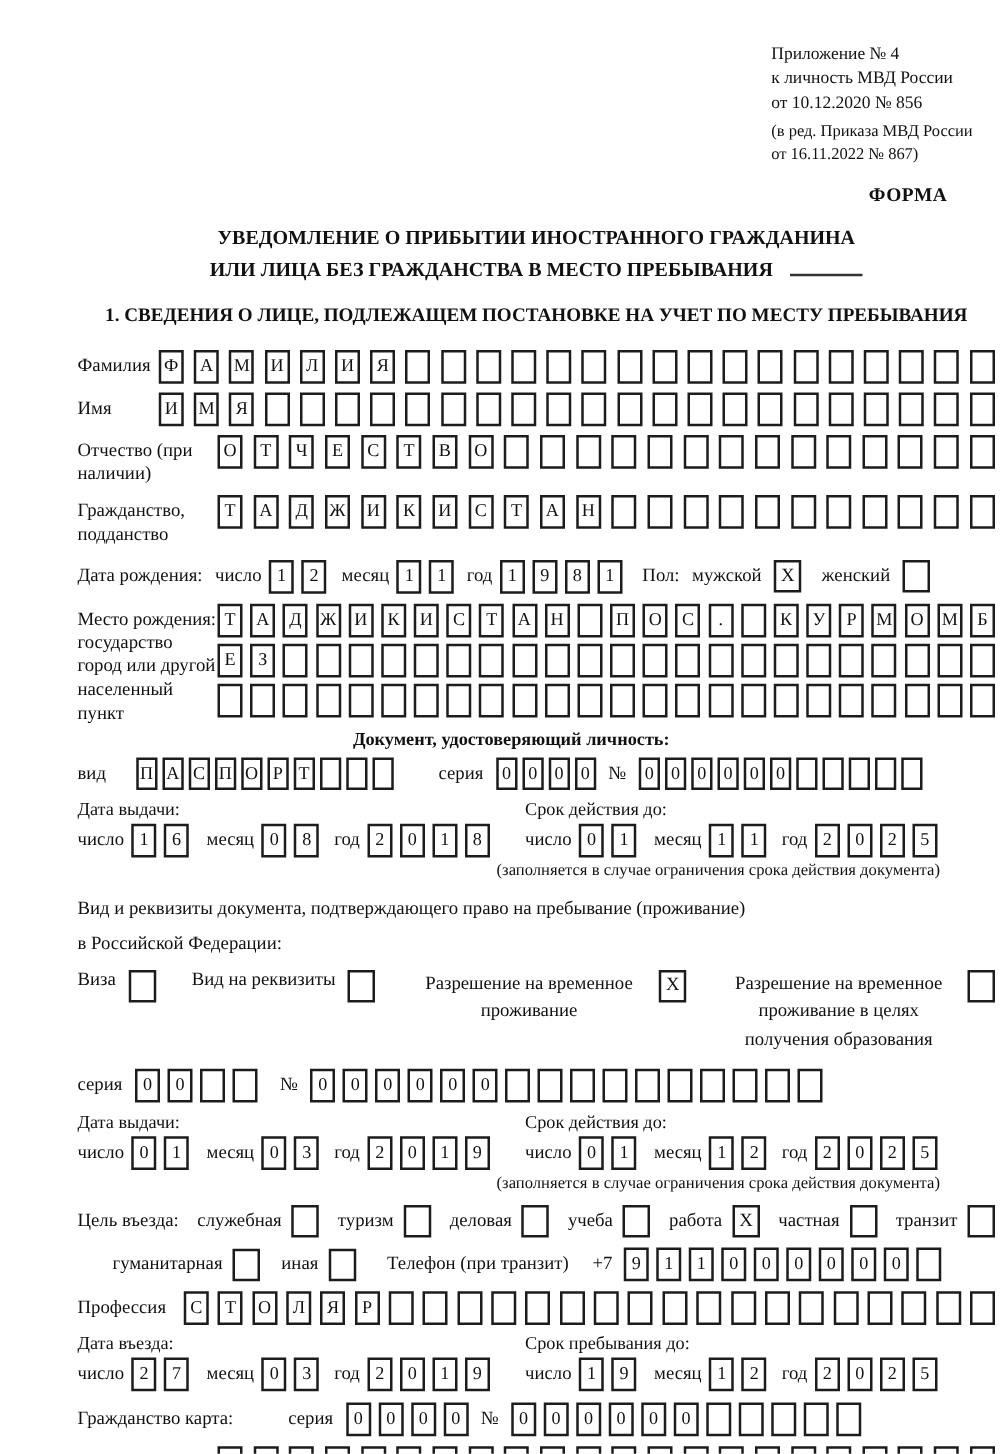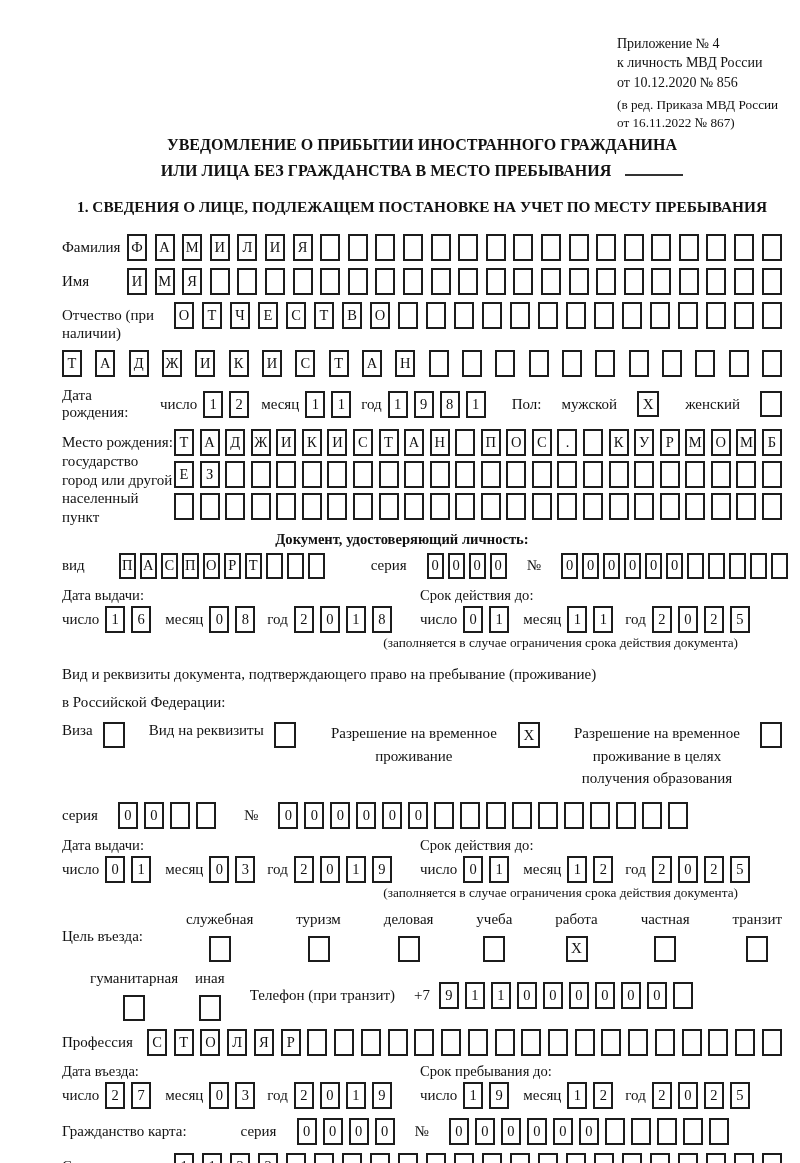--- a/index.html
+++ b/index.html
@@ -1,17 +1,17 @@
 <!DOCTYPE html>
 <html><head>
 <meta charset="utf-8">
 <style>
   html,body{margin:0;padding:0;background:#fff;}
   body{font-family:"Liberation Serif","DejaVu Serif",serif;color:#111;}
-  .page{width:800px;height:1163px;box-sizing:border-box;padding:34px 18px 0 62px;position:relative;font-size:15px;}
+  .page{width:800px;height:1163px;box-sizing:border-box;padding:34px 4px 0 62px;position:relative;font-size:15px;}
 
   
   .appendix{margin-left:555px;width:175px;font-size:14px;line-height:1.38;}
   .appendix .small{font-size:13.2px;margin-top:4px;display:block;line-height:1.38;}
   .forma{font-weight:bold;text-align:right;margin:16px 38px 12px 0;font-size:15.5px;letter-spacing:.5px;}
 
   .title{text-align:center;font-weight:bold;font-size:16px;line-height:1.6;margin-bottom:14px;}
   .title .uline{display:inline-block;width:58px;border-bottom:2px solid #333;margin-left:14px;height:14px;}
   .sec-heading{font-weight:bold;font-size:15.3px;margin-bottom:18px;text-align:center;white-space:nowrap;}
 
@@ -37,40 +37,41 @@
   .note{font-size:13.3px;text-align:right;margin:1px 44px 10px 0;}
 
   .intro{line-height:1.85;}
   .permit-row{display:flex;justify-content:space-between;align-items:flex-start;margin:6px 0 12px 0;}
   .permit-item{display:flex;gap:10px;align-items:flex-start;}
   .pblock{text-align:center;line-height:1.5;}
   .pb1{width:188px;} .pb2{width:186px;}
 
   .purpose-row{display:flex;align-items:center;justify-content:space-between;margin-bottom:8px;}
   .purpose-row2{display:flex;align-items:center;gap:9px;margin:0 0 8px 28px;}
-  .pair{display:flex;align-items:center;gap:8px;flex-direction:column;}
-
-  .inline-row{display:flex;align-items:center;gap:20px;margin-bottom:8px;}
+  .pair{display:flex;align-items:center;gap:8px;}
+
+  .inline-row{display:flex;align-items:center;gap:10px;margin-bottom:8px;}
   .gap-l{margin-left:26px;}
 </style>
 </head>
 <body>
 
 <div class="page">
 
   <div class="appendix">
     <span>Приложение № 4</span><br>
     <span>к личность МВД России</span><br>
     <span>от 10.12.2020 № 856</span>
     <span class="small">
       <span>(в ред. Приказа МВД России</span><br>
       <span>от 16.11.2022 № 867)</span>
     </span>
   </div>
 
+  <div class="forma">ФОРМА</div>
 
   <div class="title">
     <span>УВЕДОМЛЕНИЕ О ПРИБЫТИИ ИНОСТРАННОГО ГРАЖДАНИНА</span><br>
     <span>ИЛИ ЛИЦА БЕЗ ГРАЖДАНСТВА В МЕСТО ПРЕБЫВАНИЯ</span><span class="uline"></span>
   </div>
 
   <div class="sec-heading">1. СВЕДЕНИЯ О ЛИЦЕ, ПОДЛЕЖАЩЕМ ПОСТАНОВКЕ НА УЧЕТ ПО МЕСТУ ПРЕБЫВАНИЯ</div>
 
   <div class="row">
     <span class="lbl w65">Фамилия</span>
@@ -154,20 +155,21 @@
         <span class="cell"></span>
         <span class="cell"></span>
         <span class="cell"></span>
         <span class="cell"></span>
         <span class="cell"></span>
         <span class="cell"></span>
       </span>
   </div>
 
   <div class="row">
+    <span class="lbl w112">Гражданство, подданство</span>
     <span class="cells fill">
         <span class="cell">Т</span>
         <span class="cell">А</span>
         <span class="cell">Д</span>
         <span class="cell">Ж</span>
         <span class="cell">И</span>
         <span class="cell">К</span>
         <span class="cell">И</span>
         <span class="cell">С</span>
         <span class="cell">Т</span>

